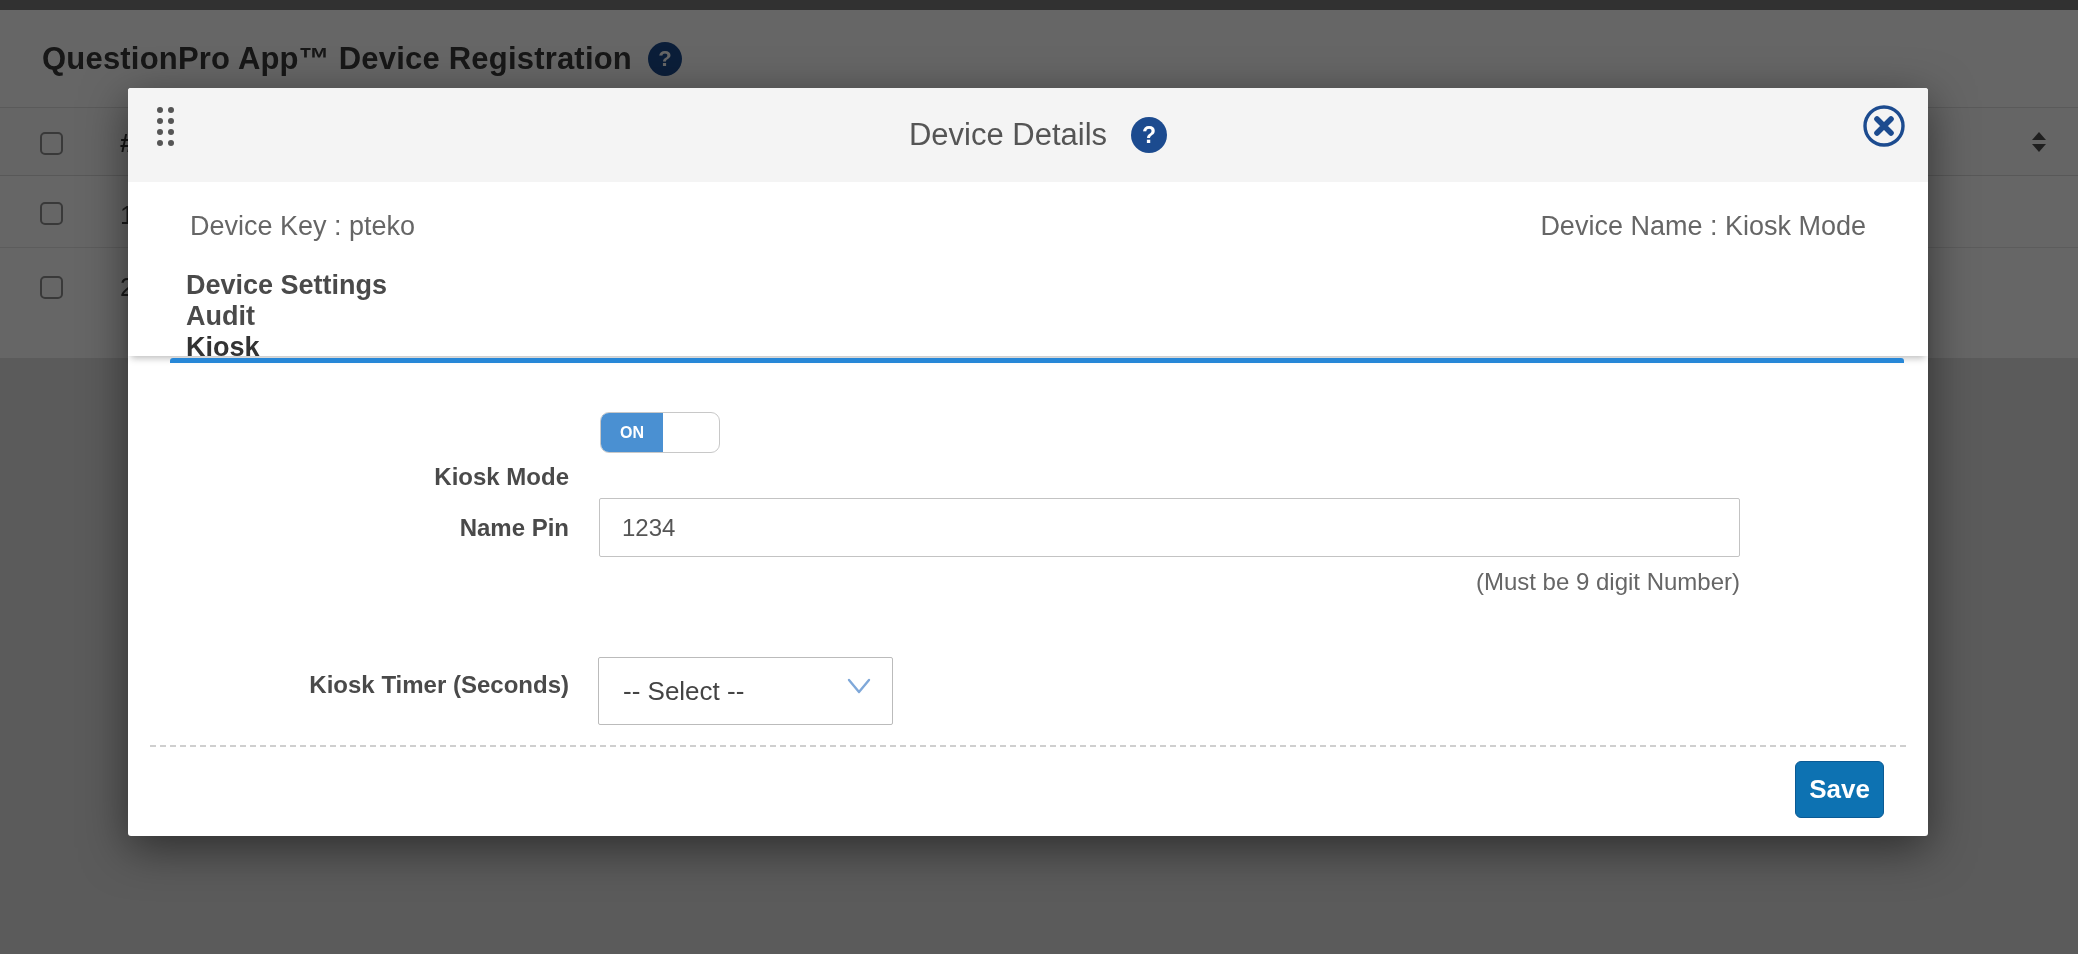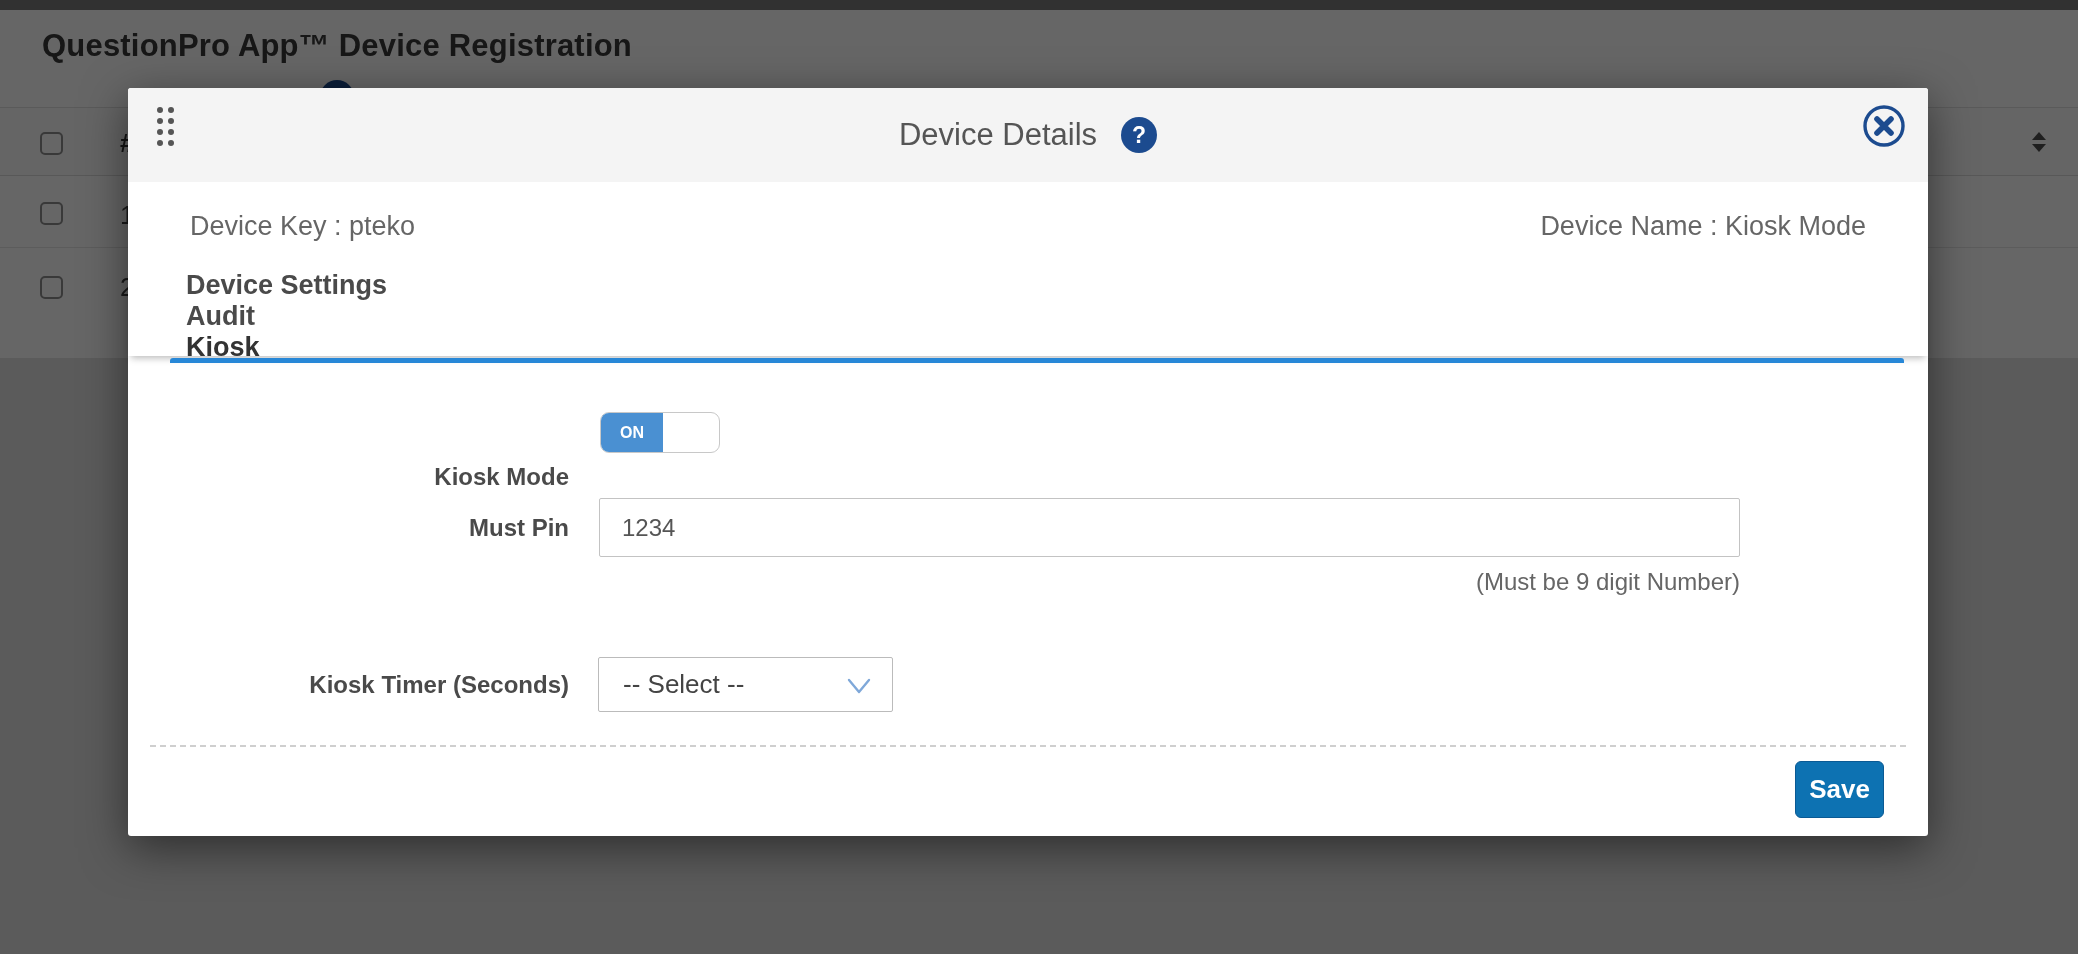--- a/index.html
+++ b/index.html
@@ -3,21 +3,21 @@
 <meta charset="utf-8">
 <style>
   * { margin:0; padding:0; box-sizing:border-box; }
   html,body { width:2078px; height:954px; overflow:hidden; }
   body { font-family:"Liberation Sans","DejaVu Sans",sans-serif; background:#e4e4e4; position:relative; }
 
   
   .page { position:absolute; inset:0; background:#e4e4e4; }
   .top-strip { position:absolute; left:0; top:0; width:2078px; height:10px; background:#7a7a7a; }
   .card { position:absolute; left:0; top:10px; width:2078px; height:348px; background:#ffffff; }
-  .page-header { position:absolute; left:42px; top:18px; height:62px; display:flex; align-items:center; gap:16px;flex-direction:column; }
+  .page-header { position:absolute; left:42px; top:18px; height:62px; display:flex; align-items:center; gap:16px; }
   .page-title { font-size:31px; font-weight:600; color:#3a3a3a; letter-spacing:0.2px; }
   .help-badge { width:34px; height:34px; border-radius:50%; background:#1c4b8f; color:#fff;
                 display:inline-flex; align-items:center; justify-content:center;
                 font-size:22px; font-weight:700; flex:0 0 auto; }
   .thead { position:absolute; left:0; top:97px; width:2078px; height:69px; border-top:1px solid #e2e2e2; border-bottom:1px solid #dcdcdc; background:#fdfdfd; }
   .trow  { position:absolute; left:0; width:2078px; background:#fff; }
   .trow.r1 { top:166px; height:72px; border-bottom:1px solid #e5e5e5; }
   .trow.r2 { top:238px; height:110px; }
   .cb { position:absolute; left:40px; width:23px; height:23px; border:2px solid #8f8f8f; border-radius:5px; background:#fff; }
   .thead .cb { top:24px; } .trow.r1 .cb { top:26px; } .trow.r2 .cb { top:28px; }
@@ -32,21 +32,21 @@
   .overlay { position:absolute; inset:0; background:rgba(0,0,0,0.60); z-index:5; }
 
   
   .modal { position:absolute; left:128px; top:88px; width:1800px; height:748px; background:#fff;
            z-index:10; border-radius:3px; box-shadow:0 12px 45px rgba(0,0,0,0.5); }
   .m-header { position:absolute; left:0; top:0; width:100%; height:94px; background:#f4f4f4;
               border-radius:3px 3px 0 0; }
   .drag { position:absolute; left:29px; top:19px; width:17px; height:39px;
           display:grid; grid-template-columns:6px 6px; grid-auto-rows:6px; gap:5px; cursor:move; }
   .drag i { width:6px; height:6px; border-radius:50%; background:#555; }
-  .m-title-wrap { position:absolute; left:0; top:0; width:100%; height:94px;
+  .m-title-wrap { position:absolute; left:10px; top:0; width:100%; height:94px;
                   display:flex; align-items:center; justify-content:center; gap:24px; }
   .m-title { font-size:31px; font-weight:500; color:#555; }
   .m-title-wrap .help-badge { width:36px; height:36px; font-size:23px; }
   .close-btn { position:absolute; right:22px; top:16px; width:44px; height:44px; border:none; background:transparent; cursor:pointer; padding:0; }
 
   .m-info { position:absolute; left:0; top:94px; width:100%; height:88px; padding:0 62px;
             display:flex; align-items:center; justify-content:space-between; }
   .m-info span { font-size:27px; font-weight:500; color:#666; }
 
   .m-tabs { position:absolute; left:0; top:182px; width:100%; height:86px; padding-left:42px;
@@ -70,21 +70,21 @@
   .toggle .on-seg { position:absolute; left:0; top:0; width:62px; height:100%; background:#4a90d2;
                     color:#fff; font-size:16px; font-weight:700;
                     display:flex; align-items:center; justify-content:center; }
 
   .pin-input { position:absolute; left:471px; top:410px; width:1141px; height:59px;
                border:1px solid #c3c3c3; border-radius:2px; padding:0 22px;
                font-size:24px; color:#555; font-family:inherit; outline:none; background:#fff; }
   .pin-hint { position:absolute; left:471px; top:480px; width:1141px; text-align:right;
               font-size:24px; color:#666; }
 
-  .select-box { position:absolute; left:470px; top:569px; width:295px; height:55px;
+  .select-box { position:absolute; left:470px; top:569px; width:295px; height:68px;
                 border:1px solid #bbb; border-radius:2px; background:#fff; cursor:pointer;
                 display:flex; align-items:center; padding:0 24px; }
   .select-box .sel-text { font-size:26px; color:#444; }
   .select-box .chev { position:absolute; right:20px; top:16px; }
 
   .dashed-divider { position:absolute; left:22px; top:657px; width:1756px; height:0;
                     border-top:2px dashed #cfcfcf; }
   .save-btn { position:absolute; left:1667px; top:673px; width:89px; height:57px;
               background:#0d72b2; border:1px solid #0a5a94; border-radius:6px; cursor:pointer;
               color:#fff; font-size:26px; font-weight:700; font-family:inherit; }
@@ -158,21 +158,21 @@
     <div class="tab">Device Settings</div>
     <div class="tab">Audit</div>
     <div class="tab active">Kiosk</div>
   </div>
 
   <div class="f-label lbl-mode">Kiosk Mode</div>
   <div class="toggle">
     <span class="on-seg">ON</span>
   </div>
 
-  <div class="f-label lbl-pin">Must Pin</div>
+  <div class="f-label lbl-pin">Name Pin</div>
   <input class="pin-input" type="text" value="1234" style="">
   <div class="pin-hint">(Must be 9 digit Number)</div>
 
   <div class="f-label lbl-timer">Kiosk Timer (Seconds)</div>
   <div class="select-box">
     <span class="sel-text">-- Select --</span>
     <svg class="chev" width="26" height="24" viewBox="0 0 26 24">
       <path d="M3 6 L13 18 L23 6" fill="none" stroke="#7fa8d9" stroke-width="2.4" stroke-linecap="round" stroke-linejoin="round"></path>
     </svg>
   </div>

